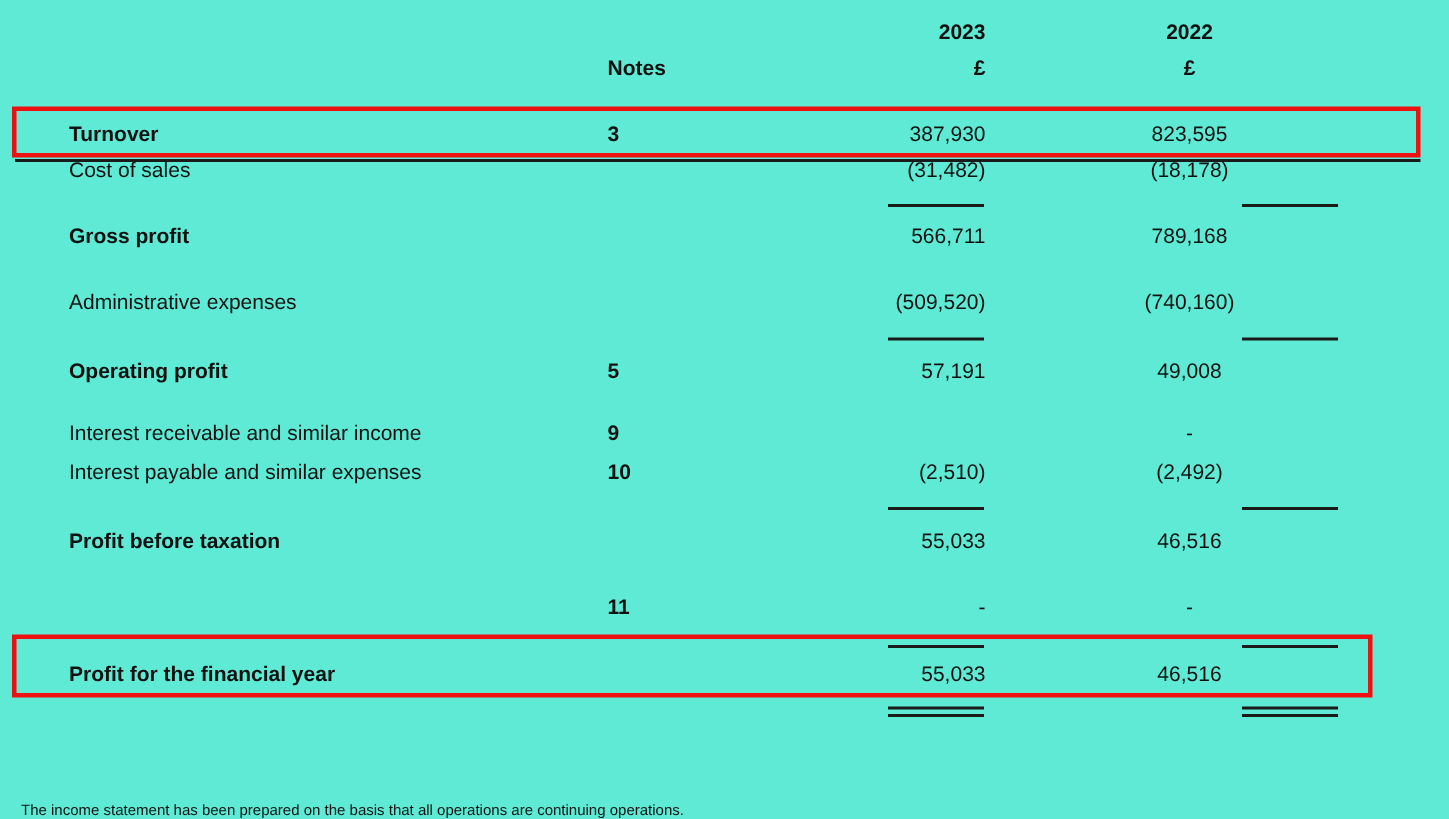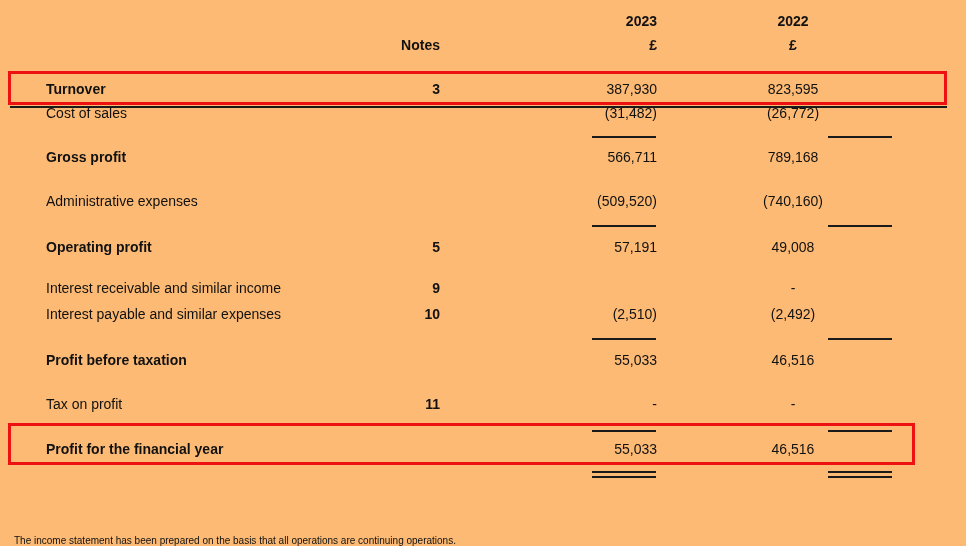--- a/index.html
+++ b/index.html
@@ -2,36 +2,36 @@
 <html style="--red: #ee1111; --ink: #111111;"><head>
 <meta charset="utf-8">
 <style>
   :root { --red: #ee1111; --ink: #111111; }
   * { margin: 0; padding: 0; box-sizing: border-box; }
   html, body { background: #ffffff; }
   .page {
     position: relative;
     width: 966px;
     height: 546px;
-    background: #fdba74;
+    background: #5eead4;
     font-family: "Liberation Sans", sans-serif;
     color: var(--ink);
     overflow: hidden;
   }
   .row {
     position: absolute;
     left: 0;
     width: 966px;
     height: 18px;
     line-height: 18px;
     font-size: 14px;
   }
   .cell { position: absolute; top: 0; height: 18px; white-space: nowrap; }
   .c-label { left: 14px;  width: 390px; text-align: left; margin-left: 32px; }
-  .c-note  { left: 385px; width: 55px;  text-align: right; font-weight: 700; }
+  .c-note  { left: 405px; width: 55px;  text-align: left; font-weight: 700; }
   .c-cur   { left: 457px; width: 200px; text-align: right; }
   .c-pri   { left: 693px; width: 200px; text-align: center; }
   .bold { font-weight: 700; }
   .hrule {
     position: absolute;
     height: 2px;
     background: #1a1a1a;
   }
   .fullrule {
     position: absolute;
@@ -81,21 +81,21 @@
     <div class="cell c-note">3</div>
     <div class="cell c-cur">387,930</div>
     <div class="cell c-pri">823,595</div>
   </div>
 
   <div class="fullrule" style="top:106px; left:10px; width:937px"></div>
 
   <div class="row" style="top:104px">
     <div class="cell c-label">Cost of sales</div>
     <div class="cell c-cur">(31,482)</div>
-    <div class="cell c-pri">(26,772)</div>
+    <div class="cell c-pri">(18,178)</div>
   </div>
 
   <div class="hrule" style="top:136px; left:592px; width:64px"></div>
   <div class="hrule" style="top:136px; left:828px; width:64px"></div>
 
   <div class="row" style="top:148px">
     <div class="cell c-label bold">Gross profit</div>
     <div class="cell c-cur">566,711</div>
     <div class="cell c-pri">789,168</div>
   </div>
@@ -132,21 +132,20 @@
   <div class="hrule" style="top:338px; left:592px; width:64px"></div>
   <div class="hrule" style="top:338px; left:828px; width:64px"></div>
 
   <div class="row" style="top:351px">
     <div class="cell c-label bold">Profit before taxation</div>
     <div class="cell c-cur">55,033</div>
     <div class="cell c-pri">46,516</div>
   </div>
 
   <div class="row" style="top:395px">
-    <div class="cell c-label">Tax on profit</div>
     <div class="cell c-note">11</div>
     <div class="cell c-cur">-</div>
     <div class="cell c-pri">-</div>
   </div>
 
   <div class="hrule" style="top:430px; left:592px; width:64px"></div>
   <div class="hrule" style="top:430px; left:828px; width:64px"></div>
 
   <div class="row" style="top:440px">
     <div class="cell c-label bold">Profit for the financial year</div>

